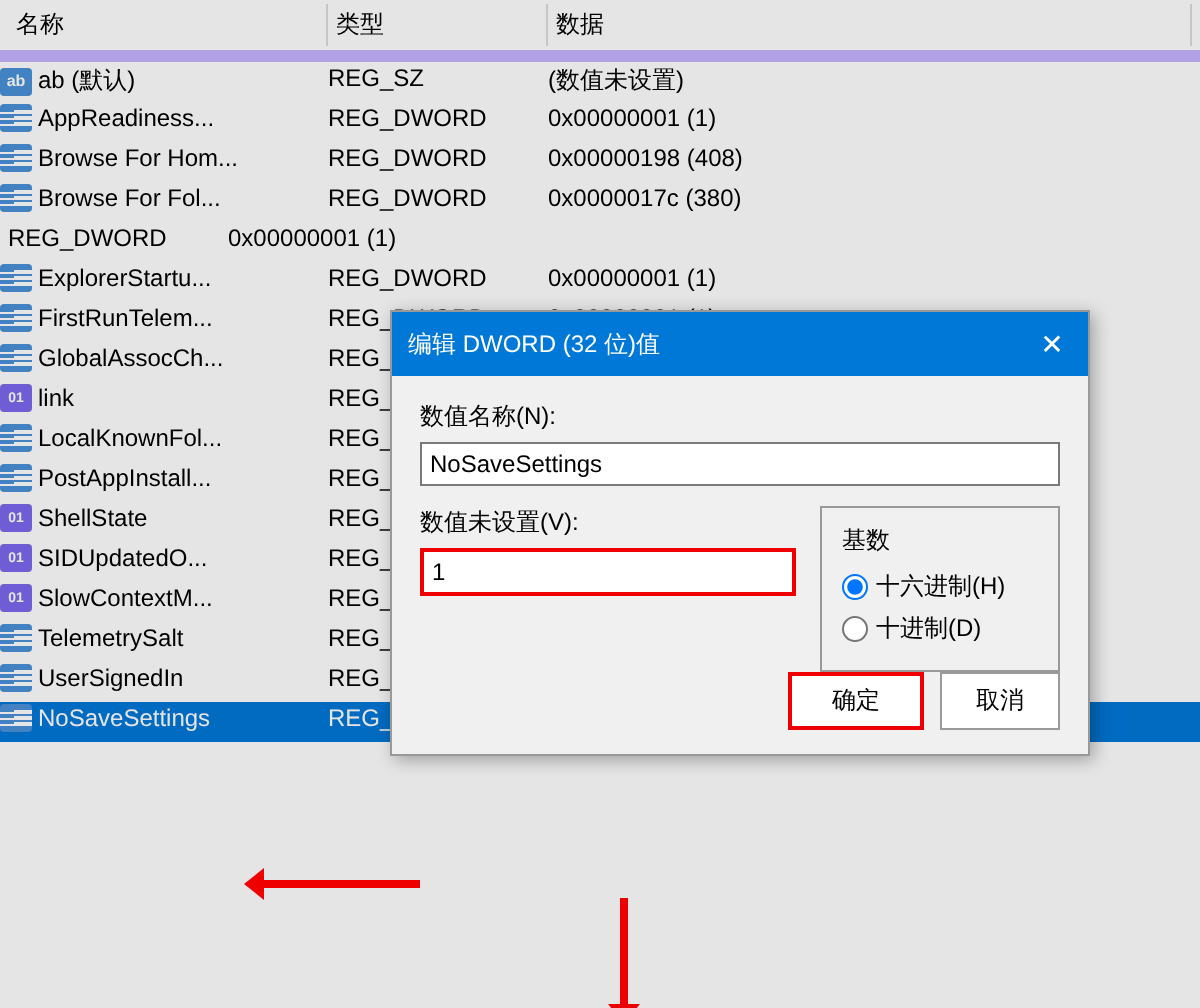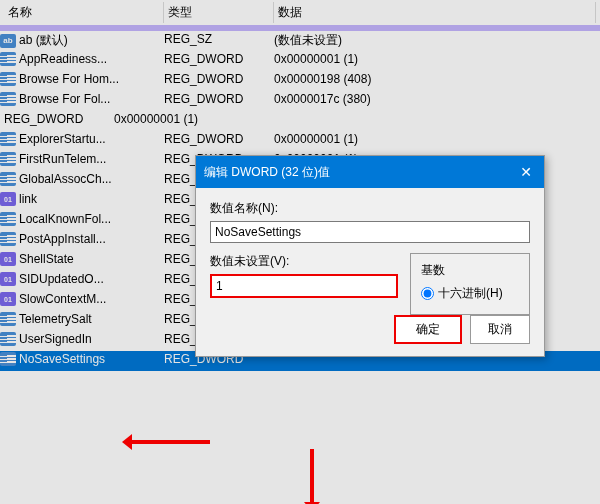--- a/index.html
+++ b/index.html
@@ -526,20 +526,24 @@
         <div class="value-field">
           <div class="field-label">数值未设置(V):</div>
           <input class="value-input-box" type="text" value="1" style="">
         </div>
         <div class="radix-box">
           <div class="radix-title">基数</div>
           <div class="radio-row">
             <input type="radio" name="radix" checked="" style="">
             <label>十六进制(H)</label>
           </div>
+          <div class="radio-row">
+            <input type="radio" name="radix" style="">
+            <label>十进制(D)</label>
+          </div>
         </div>
       </div>
 
       <div class="dialog-buttons">
         <button class="btn-ok">确定</button>
         <button class="btn-cancel">取消</button>
       </div>
     </div>
   </div>
 </div>

